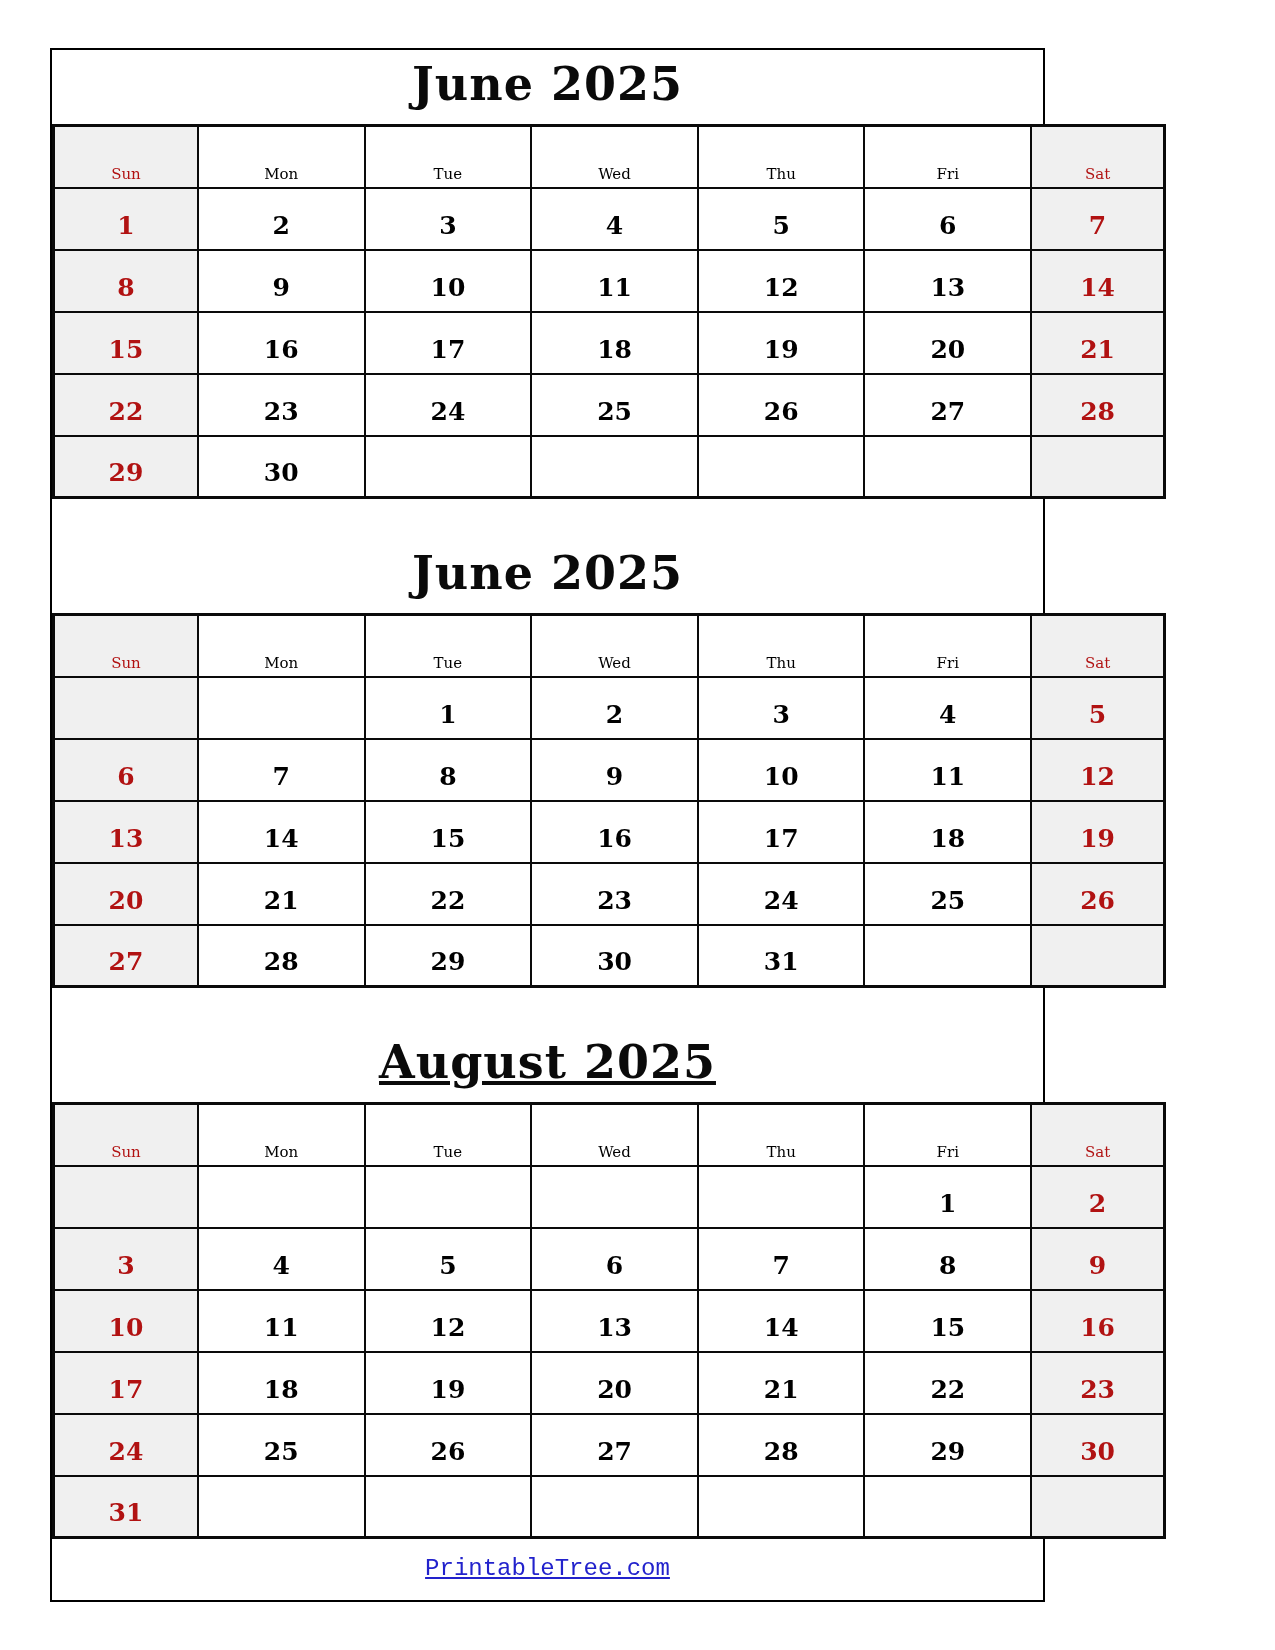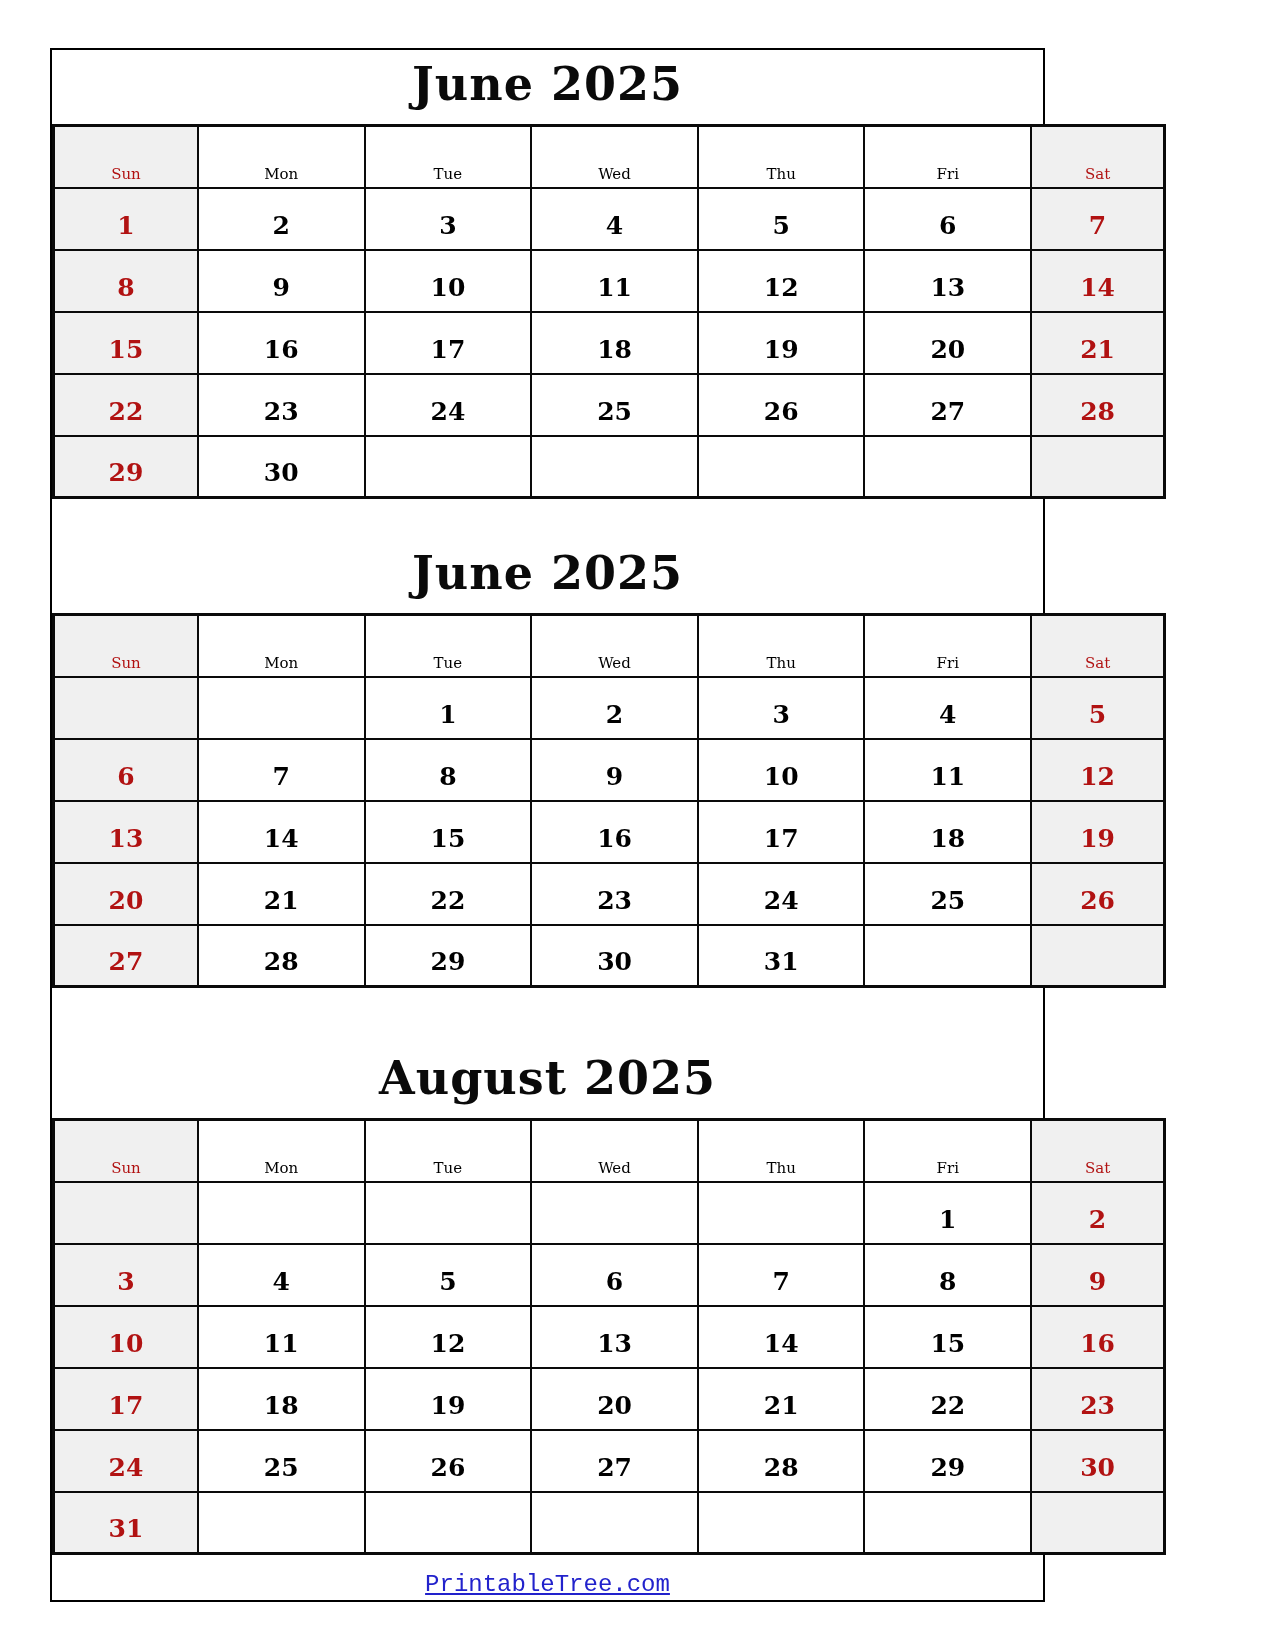--- a/index.html
+++ b/index.html
@@ -22,21 +22,21 @@
     margin: 0;
     text-align: center;
     font-size: 46px;
     line-height: 56px;
     font-weight: bold;
     color: #0a0a0a;
     letter-spacing: 1px;
   }
   .m-june   .month-title { margin-top: 6px; }
   .m-july   .month-title { margin-top: 46px; }
-  .m-august .month-title { margin-top: 62px; }
+  .m-august .month-title { margin-top: 46px; text-decoration: underline; }
   table.cal {
     width: 1114px;
     margin: 12px auto 0 auto;
     border-collapse: collapse;
     table-layout: fixed;
     border: 3px solid #0a0a0a;
   }
   table.cal th, table.cal td {
     border: 2px solid #0a0a0a;
     height: 62px;

